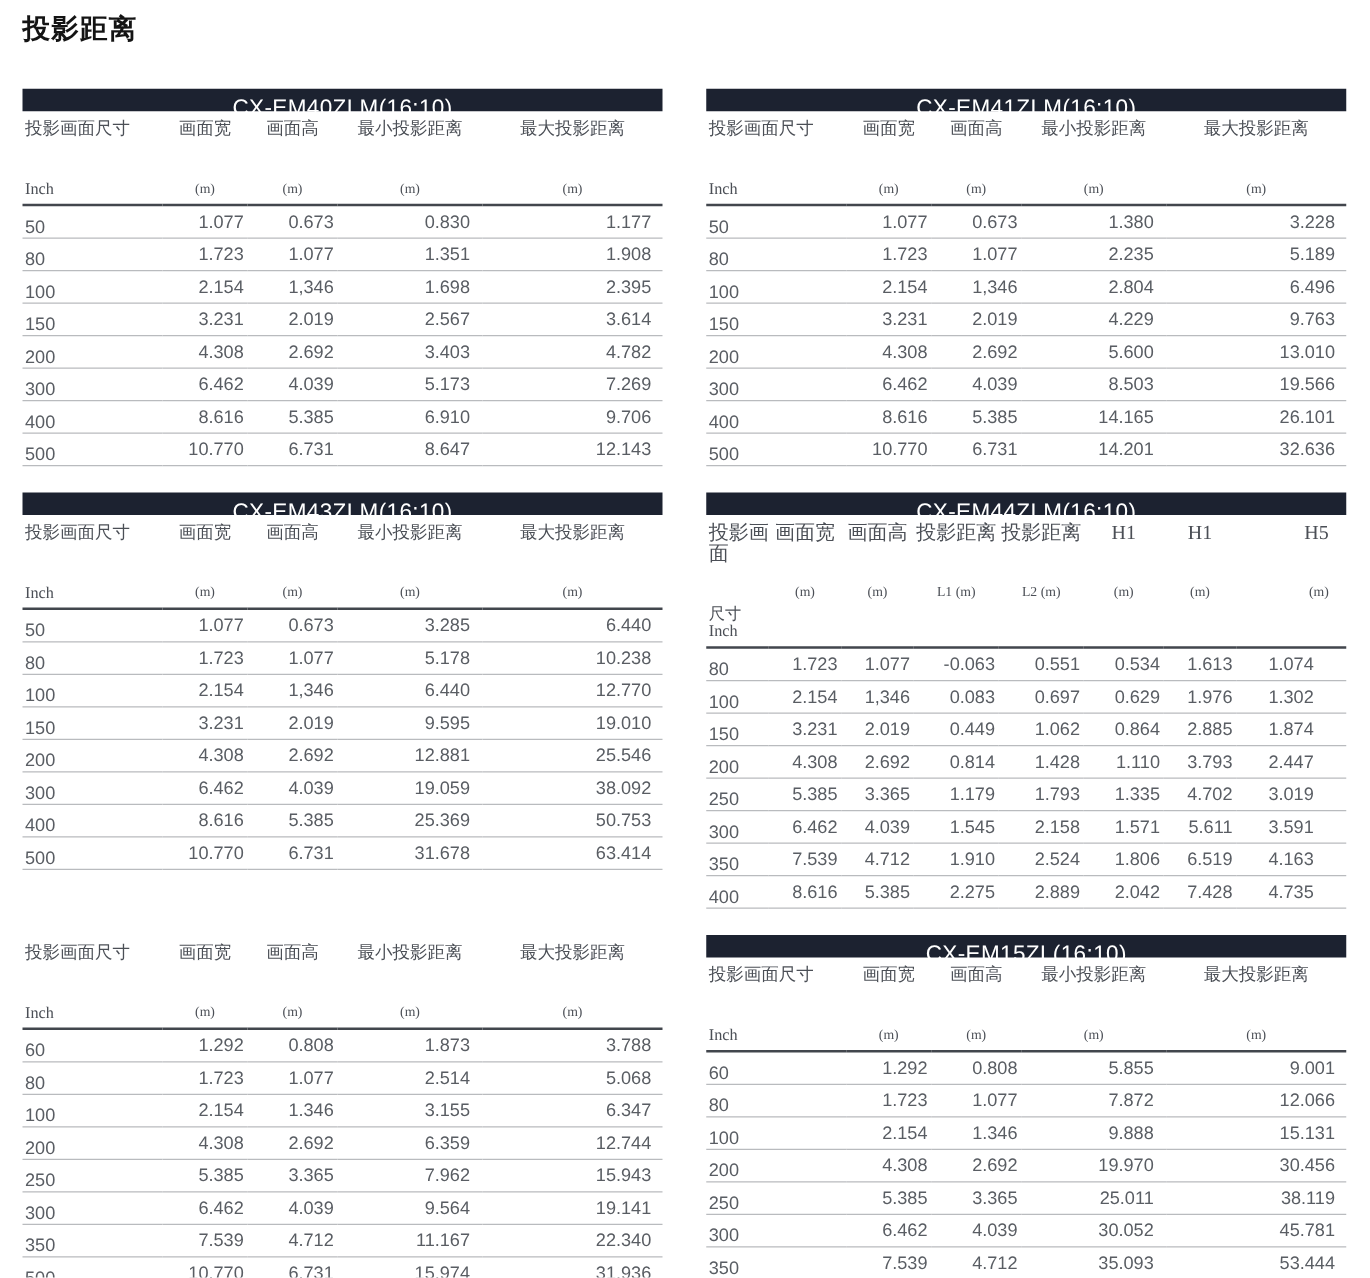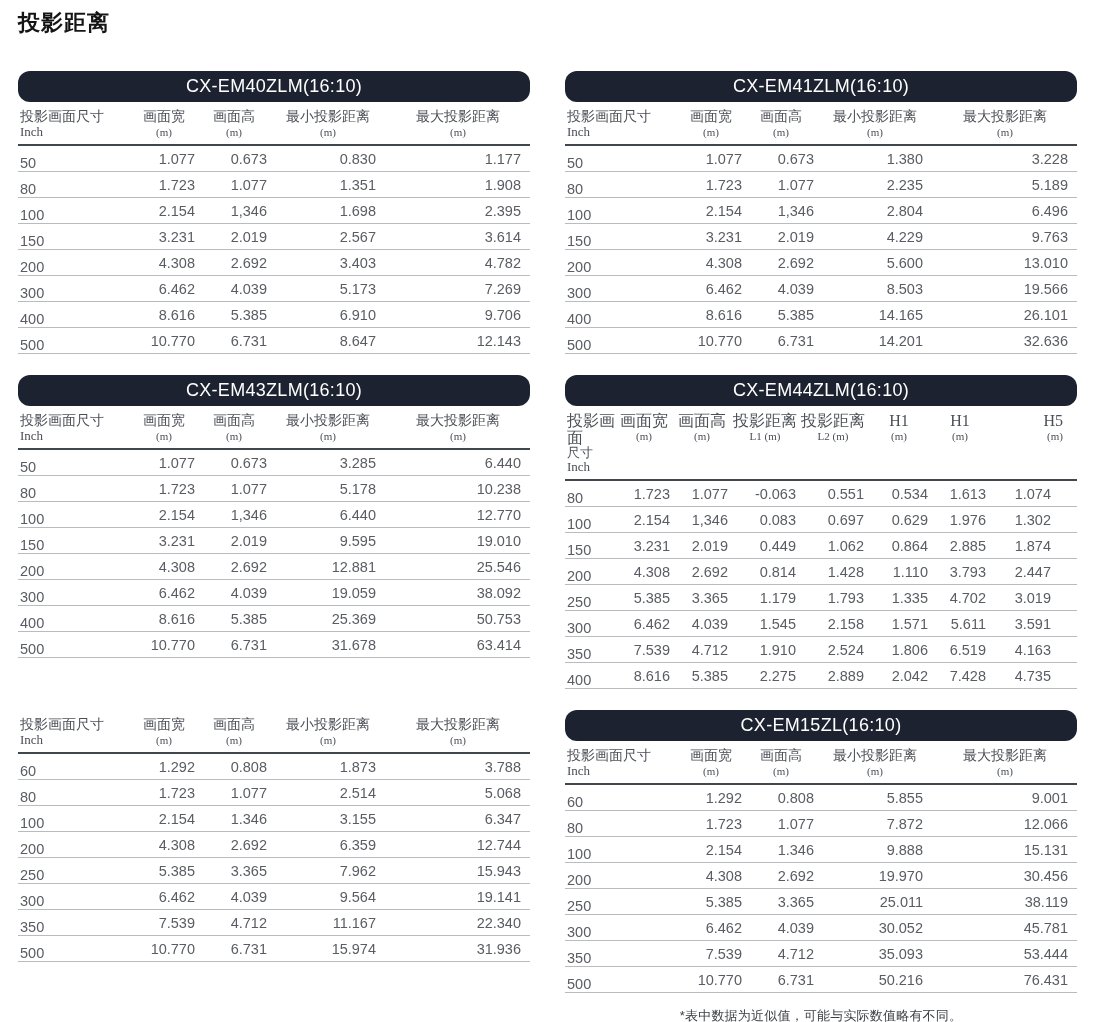--- a/index.html
+++ b/index.html
@@ -16,32 +16,32 @@
   .page-title{
     font-size:22px; font-weight:bold; color:var(--title);
     line-height:30px; margin-bottom:33px; letter-spacing:1px;
   }
   .tables-grid{
     display:grid; grid-template-columns:512px 512px;
     column-gap:35px; row-gap:21px; align-items:start;
   }
   .spec-table{width:512px;}
   .table-bar{
-    height:31px; line-height:31px; background:var(--bar); color:var(--bar-text);
-    text-align:center; font-size:18px; letter-spacing:0.3px;border-radius:12px;
+    height:18px; line-height:31px; background:var(--bar); color:var(--bar-text);
+    text-align:center; font-size:18px; letter-spacing:0.3px;
   }
   table{width:100%; border-collapse:collapse; table-layout:fixed;}
   thead tr{border-bottom:2px solid var(--rule-dark);font-family:Liberation Serif, serif;}
   tbody tr{border-bottom:1px solid var(--rule-light);}
   th{
     font-weight:normal; color:var(--head-text); text-align:center;
     padding:6px 0 5px 0; vertical-align:top;
   }
   th .l1{display:block; font-size:14px; line-height:17px;}
-  th .l2{display:block; font-size:11px; line-height:14px;}
+  th .l2{display:block; font-size:11px; line-height:14px;margin-top:32px;}
   th:first-child{text-align:left; padding-left:2px;}
   th:first-child .l2{font-size:13px;}
   td{
     color:var(--data-text); font-size:14.5px; height:25px;
     text-align:right; padding:0 3px 0 0; vertical-align:middle;
   }
   td:first-child{
     text-align:left; padding-left:2px; vertical-align:top; padding-top:9px;
   }
   

